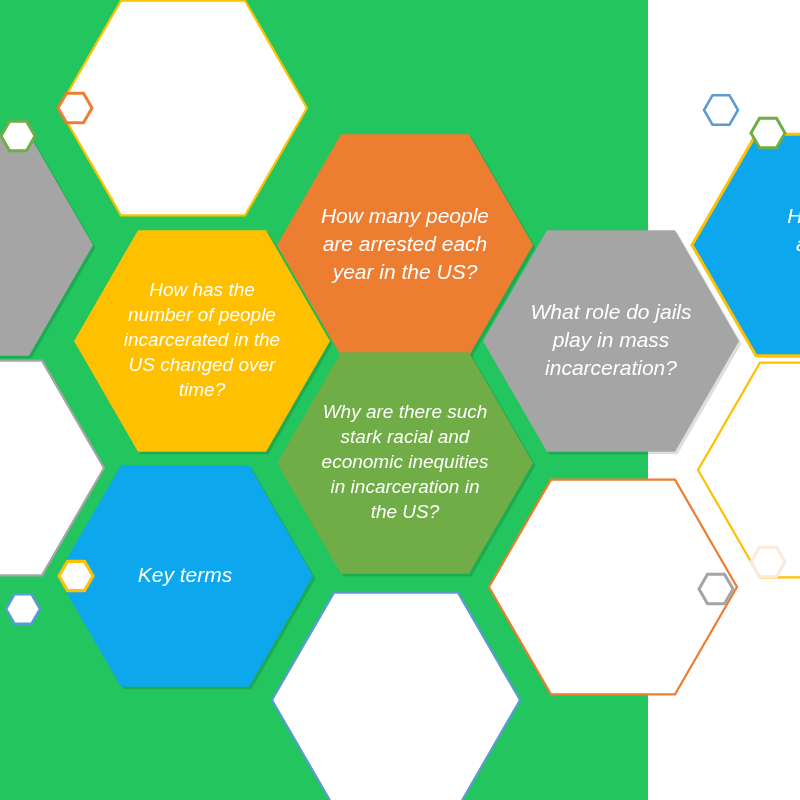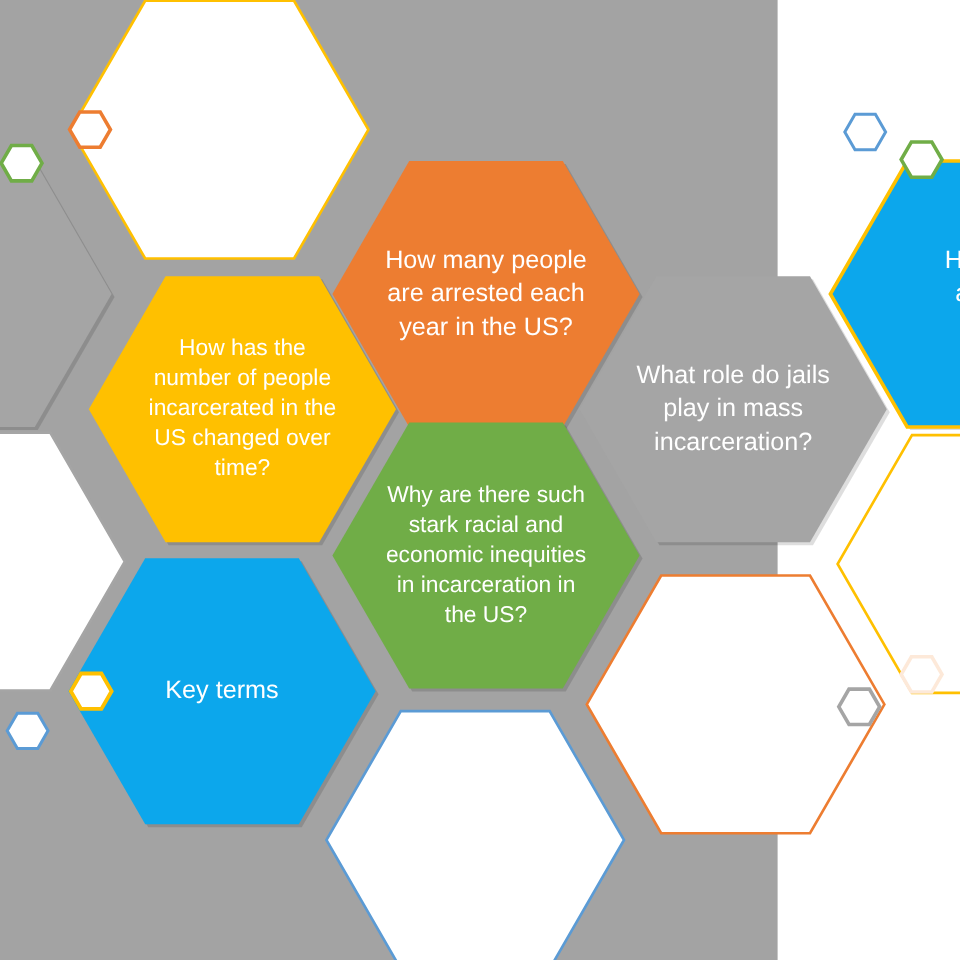--- a/index.html
+++ b/index.html
@@ -10,21 +10,22 @@
   body {
     width: 800px;
     height: 800px;
     overflow: hidden;
     font-family: "Liberation Sans", sans-serif;
   }
   #stage {
     position: relative;
     width: 648px;
     height: 800px;
-    background: #a3a3a3;
+    background: #22c55e;
+    font-style: italic;
   }
   #hexsvg {
     position: absolute;
     left: 0;
     top: 0;
     width: 800px;
     height: 800px;
     display: block;
   }
   .hex-label {

